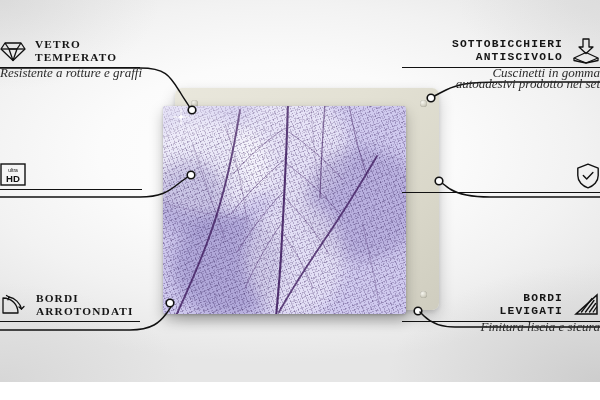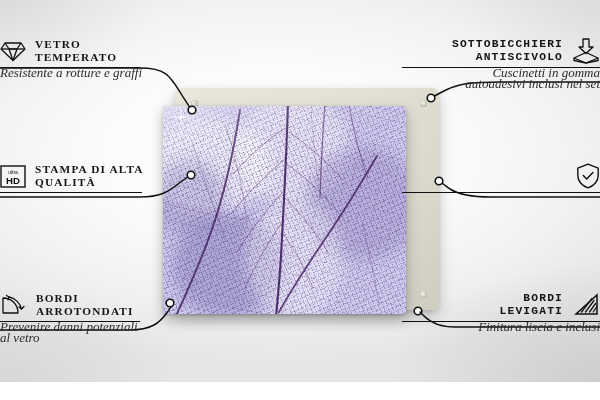--- a/index.html
+++ b/index.html
@@ -205,60 +205,56 @@
     <div class="sub">Resistente a rotture e graffi</div>
   </div>
 
   <div class="callout left" id="c2">
     <div class="hdr">
       <svg class="ico" width="26" height="23" viewBox="0 0 26 23">
         <rect x="1" y="1" width="24" height="21" fill="none" stroke="#111" stroke-width="1.4"></rect>
         <text x="13" y="9.2" font-family="Liberation Sans, sans-serif" font-size="5" text-anchor="middle" fill="#111">ultra</text>
         <text x="13" y="18.6" font-family="Liberation Sans, sans-serif" font-size="9.6" font-weight="bold" text-anchor="middle" fill="#111">HD</text>
       </svg>
-      <div class="ttl">STAMPA DI ALTA
-QUALITÀ</div>
     </div>
     <div class="rule"></div>
   </div>
 
   <div class="callout left" id="c3">
     <div class="hdr">
       <svg class="ico" width="27" height="22" viewBox="0 0 27 22">
         <g fill="none" stroke="#111" stroke-width="1.3" stroke-linecap="round" stroke-linejoin="round">
           <path d="M3 4 V19 H18 C18 10.5 11.5 4 3 4 Z"></path>
           <path d="M9 3 C15 4 20 9 21.5 15"></path>
           <path d="M6.5 1.5 L9 3 L8 5.8"></path>
           <path d="M24 12.5 L21.5 15 L19 13"></path>
         </g>
       </svg>
       <div class="ttl">BORDI
 ARROTONDATI</div>
     </div>
     <div class="rule"></div>
-    <div class="sub">Prevenire danni potenziali
-al vetro</div>
   </div>
 
   <div class="callout right" id="c4">
     <div class="hdr">
       <div class="ttl">SOTTOBICCHIERI
 ANTISCIVOLO</div>
       <svg class="ico" width="28" height="26" viewBox="0 0 28 26">
         <g fill="none" stroke="#111" stroke-width="1.3" stroke-linejoin="round">
           <path d="M11 1 H17 V9 H21 L14 15.5 L7 9 H11 Z"></path>
           <path d="M14 14.5 L26 20 L14 25 L2 20 Z"></path>
           <path d="M2 20 V22.5 L14 25 V25"></path>
           <path d="M26 20 V22.5 L14 25"></path>
         </g>
       </svg>
     </div>
     <div class="rule"></div>
     <div class="sub">Cuscinetti in gomma
-autoadesivi inclusi nel set</div>
+autoadesivi prodotto nel set</div>
   </div>
 
   <div class="callout right" id="c5">
     <div class="hdr">
       <svg class="ico" width="24" height="26" viewBox="0 0 24 26">
         <g fill="none" stroke="#111" stroke-width="1.4" stroke-linejoin="round" stroke-linecap="round">
           <path d="M12 1.2 L22.2 5.2 V12.5 C22.2 18.6 17.6 23.1 12 24.8 C6.4 23.1 1.8 18.6 1.8 12.5 V5.2 Z"></path>
           <path d="M7.3 12.6 L10.7 16 L16.9 9.4"></path>
         </g>
       </svg>
@@ -274,16 +270,16 @@
         <g stroke="#111" stroke-width="1.3" fill="none" stroke-linecap="round">
           <path d="M25 2 L25 21 L4 21 Z" stroke-width="1.5"></path>
           <path d="M9.5 19 L20 5.5"></path>
           <path d="M13.5 19 L22 7.5"></path>
           <path d="M17.5 19 L23.6 10.5"></path>
           <path d="M21.2 19 L24.6 14"></path>
         </g>
       </svg>
     </div>
     <div class="rule"></div>
-    <div class="sub">Finitura liscia e inclusi</div>
+    <div class="sub">Finitura liscia e sicura</div>
   </div>
 
 </div>
 
 </body></html>

